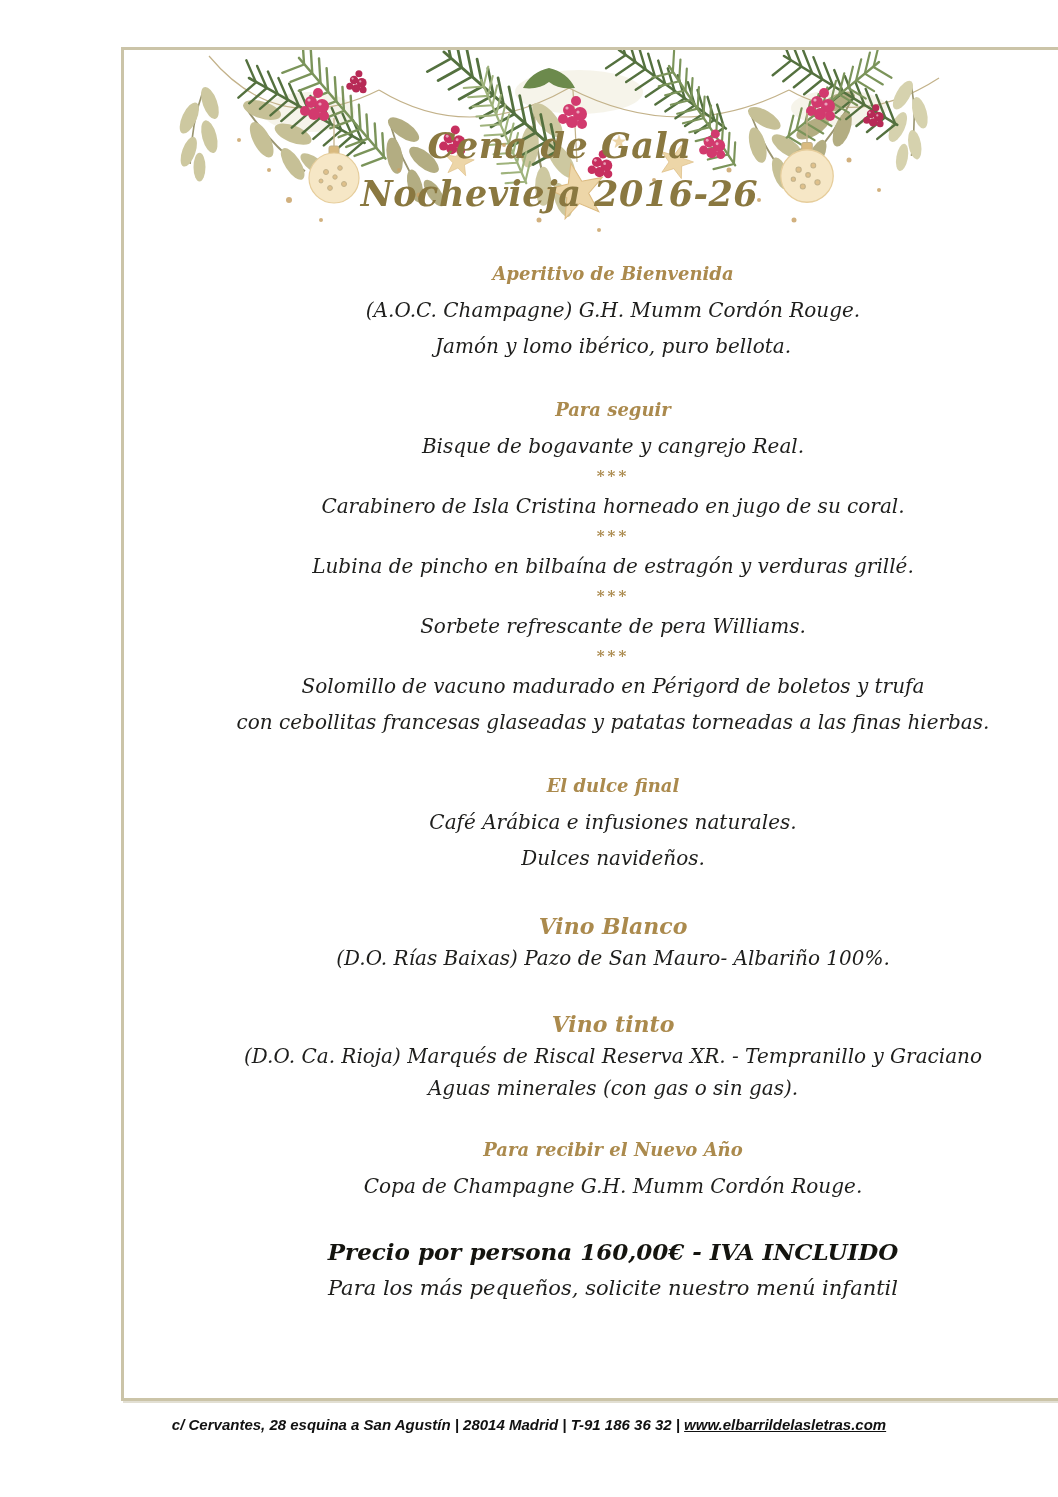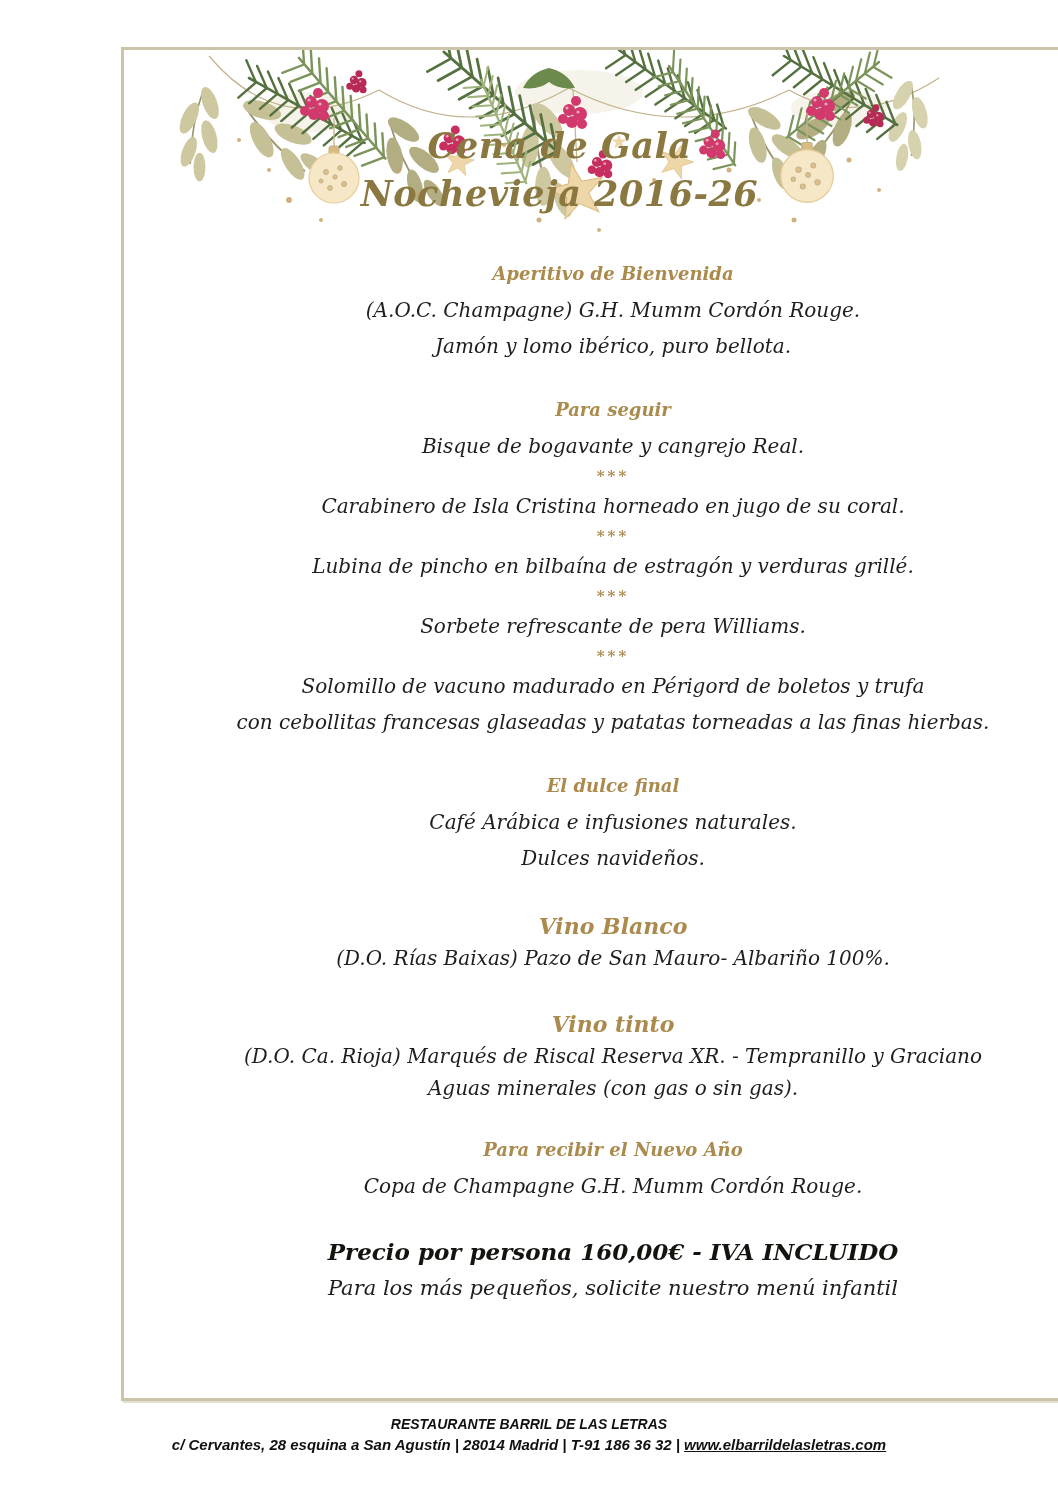--- a/index.html
+++ b/index.html
@@ -225,18 +225,17 @@
         </section>
       </div>
 
     <div class="price-block">
       <p class="price-main">Precio por persona 160,00€ - IVA INCLUIDO</p>
       <p class="price-note">Para los más pequeños, solicite nuestro menú infantil</p>
     </div>
   </div>
 
   <div class="footer">
-    <p class="footer-name">RESTAURANTE BARRIL DE LAS LETRAS</p>
     <p class="footer-contact">
       <span>c/ Cervantes, 28 esquina a San Agustín | 28014 Madrid | T-91 186 36 32 | </span><a class="footer-link">www.elbarrildelasletras.com</a>
     </p>
   </div>
 </div>
 
 </body></html>

